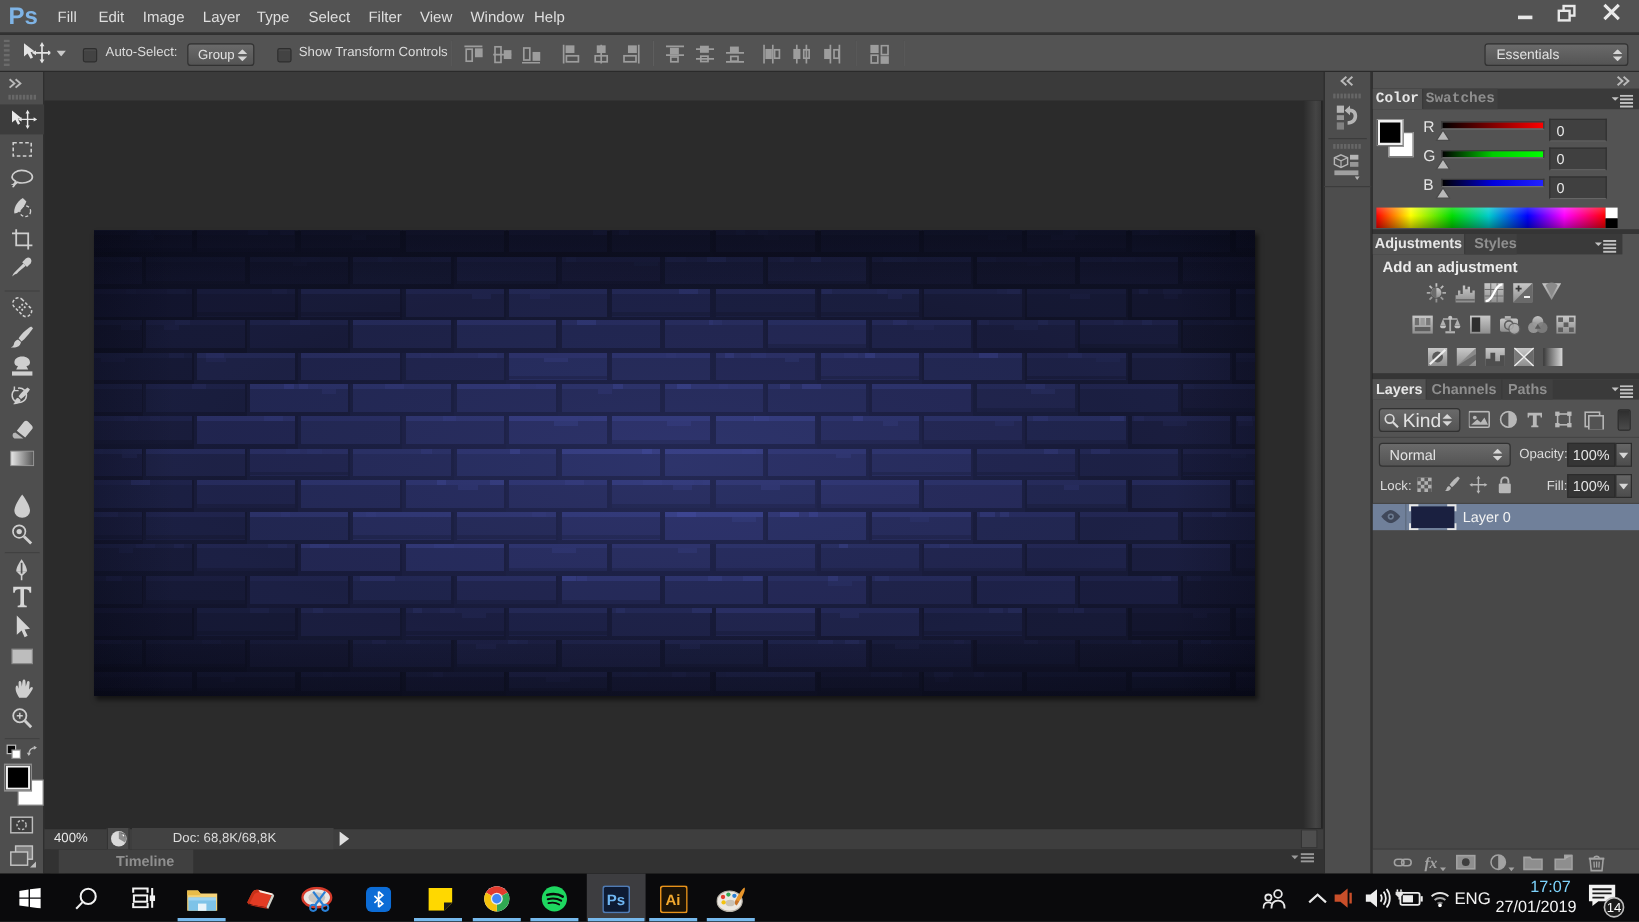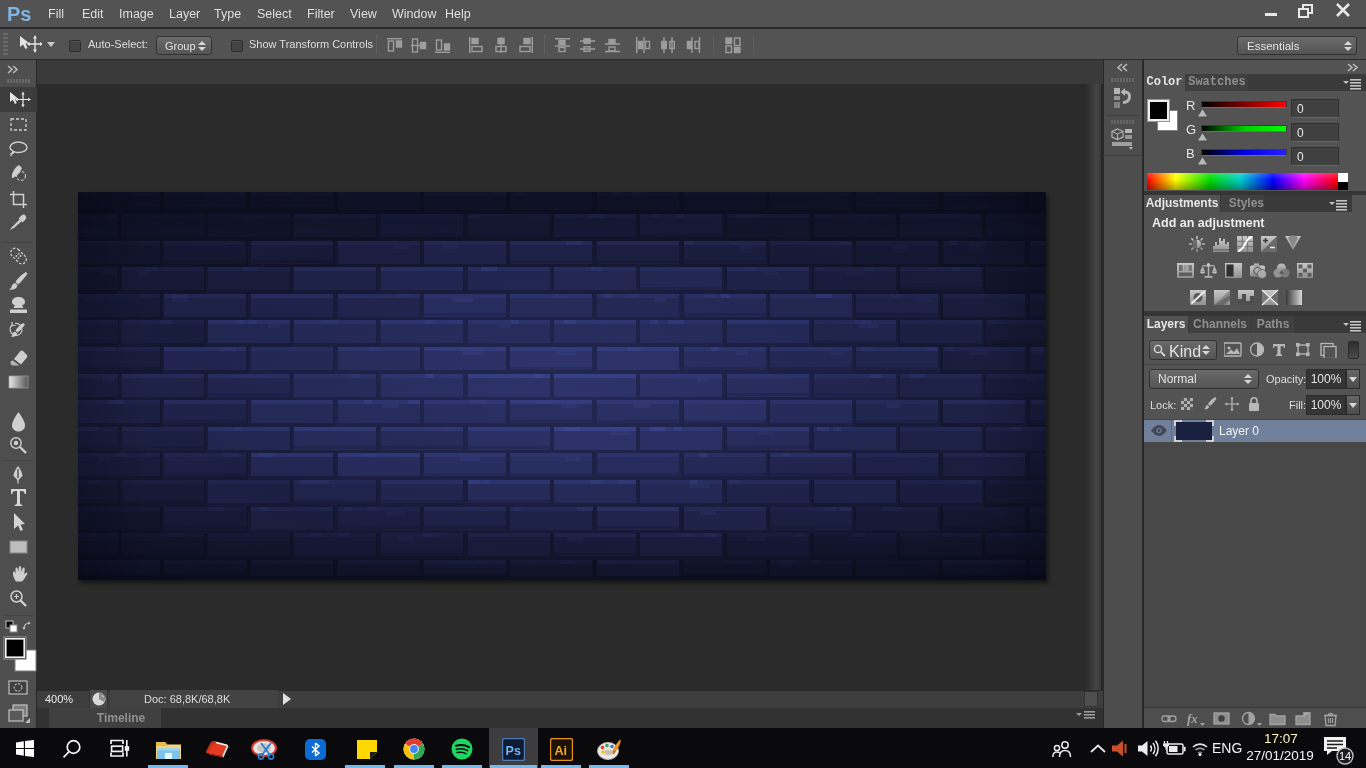--- a/index.html
+++ b/index.html
@@ -1804,21 +1804,21 @@
       </svg>
     <svg class="abs" style="left:1190px; top:740px;" width="20" height="16">
         <g fill="none" stroke="#ededed" stroke-width="1.6">
           <path d="M3 7 A10 10 0 0 1 17 7" opacity="0.95"></path>
           <path d="M5.5 10 A6.7 6.7 0 0 1 14.5 10" opacity="0.7"></path>
           <path d="M8 13 A3.5 3.5 0 0 1 12 13" opacity="0.5"></path>
         </g>
         <circle cx="10" cy="14.5" r="1.5" fill="#fff"></circle>
       </svg>
     <span class="abs" style="left:1212px; top:740px; font-size:14px; color:#f2f2f2;">ENG</span>
-    <span class="abs" style="left:1253px; top:731px; width:56px; text-align:center; font-size:13.5px; color:#fef9c3;">17:07</span>
+    <span class="abs" style="left:1253px; top:731px; width:56px; text-align:right; font-size:13.5px; color:#7dd3fc;">17:07</span>
     <span class="abs" style="left:1240px; top:748px; width:80px; text-align:center; font-size:13.5px; color:#f4f4f4;">27/01/2019</span>
     <svg class="abs" style="left:1324px; top:737px;" width="30" height="28">
       <path d="M0 0 L22 0 L22 14 L8 14 L3 18 L3 14 L0 14 Z" fill="#f2f2f2"></path>
       <g stroke="#1a1a1a" stroke-width="1.6">
           <path d="M3 4 L19 4 M3 7.5 L19 7.5 M3 11 L13 11"></path>
         </g>
       <circle cx="21" cy="19" r="8" fill="#1c1c1c" stroke="#bdbdbd" stroke-width="1.4"></circle>
       <text x="21" y="23" text-anchor="middle" font-size="11" fill="#fff">14</text>
     </svg>
   </div>

